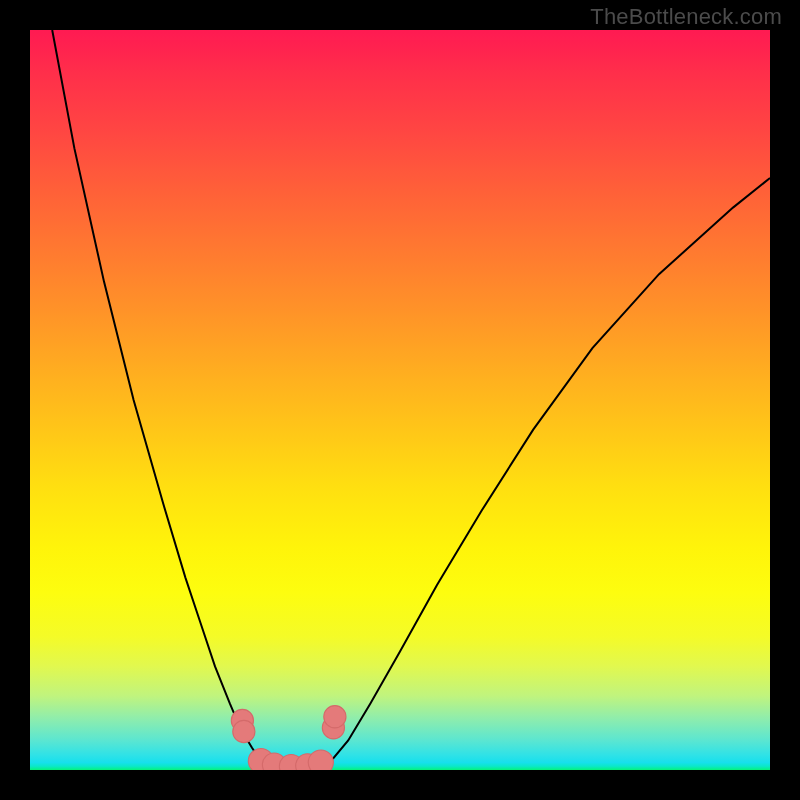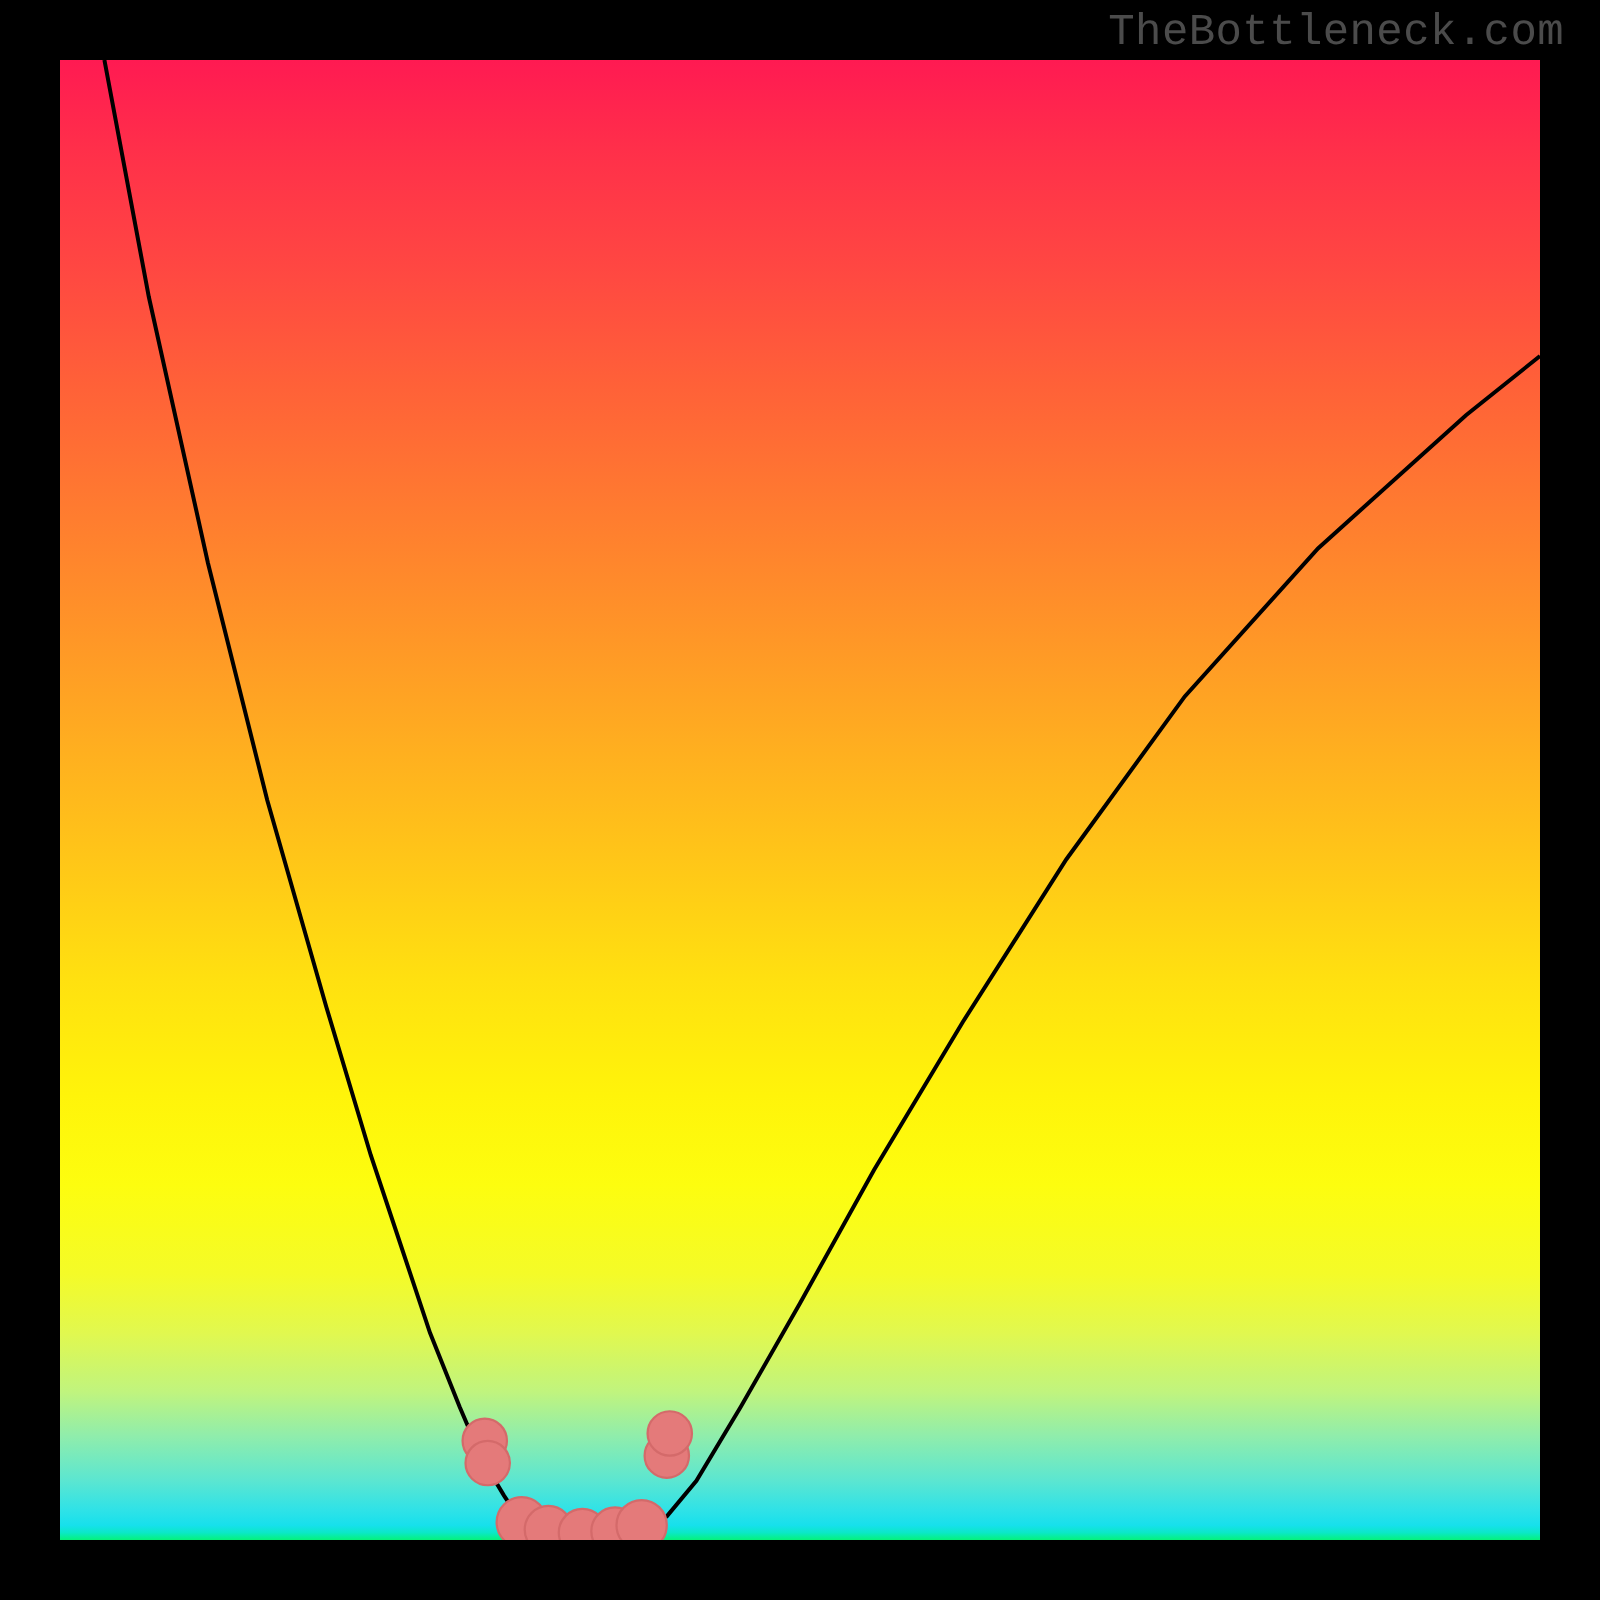--- a/index.html
+++ b/index.html
@@ -9,21 +9,20 @@
     height: 800px;
     background: #000;
     overflow: hidden;
     font-family: Arial, Helvetica, sans-serif;
   }
   .frame {
     position: relative;
     width: 800px;
     height: 800px;
     background: #000;
-    font-family: Liberation Mono, monospace;
   }
   .plot-area {
     position: absolute;
     left: 30px;
     top: 30px;
     width: 740px;
     height: 740px;
     overflow: hidden;
   }
   .gradient-bg {

